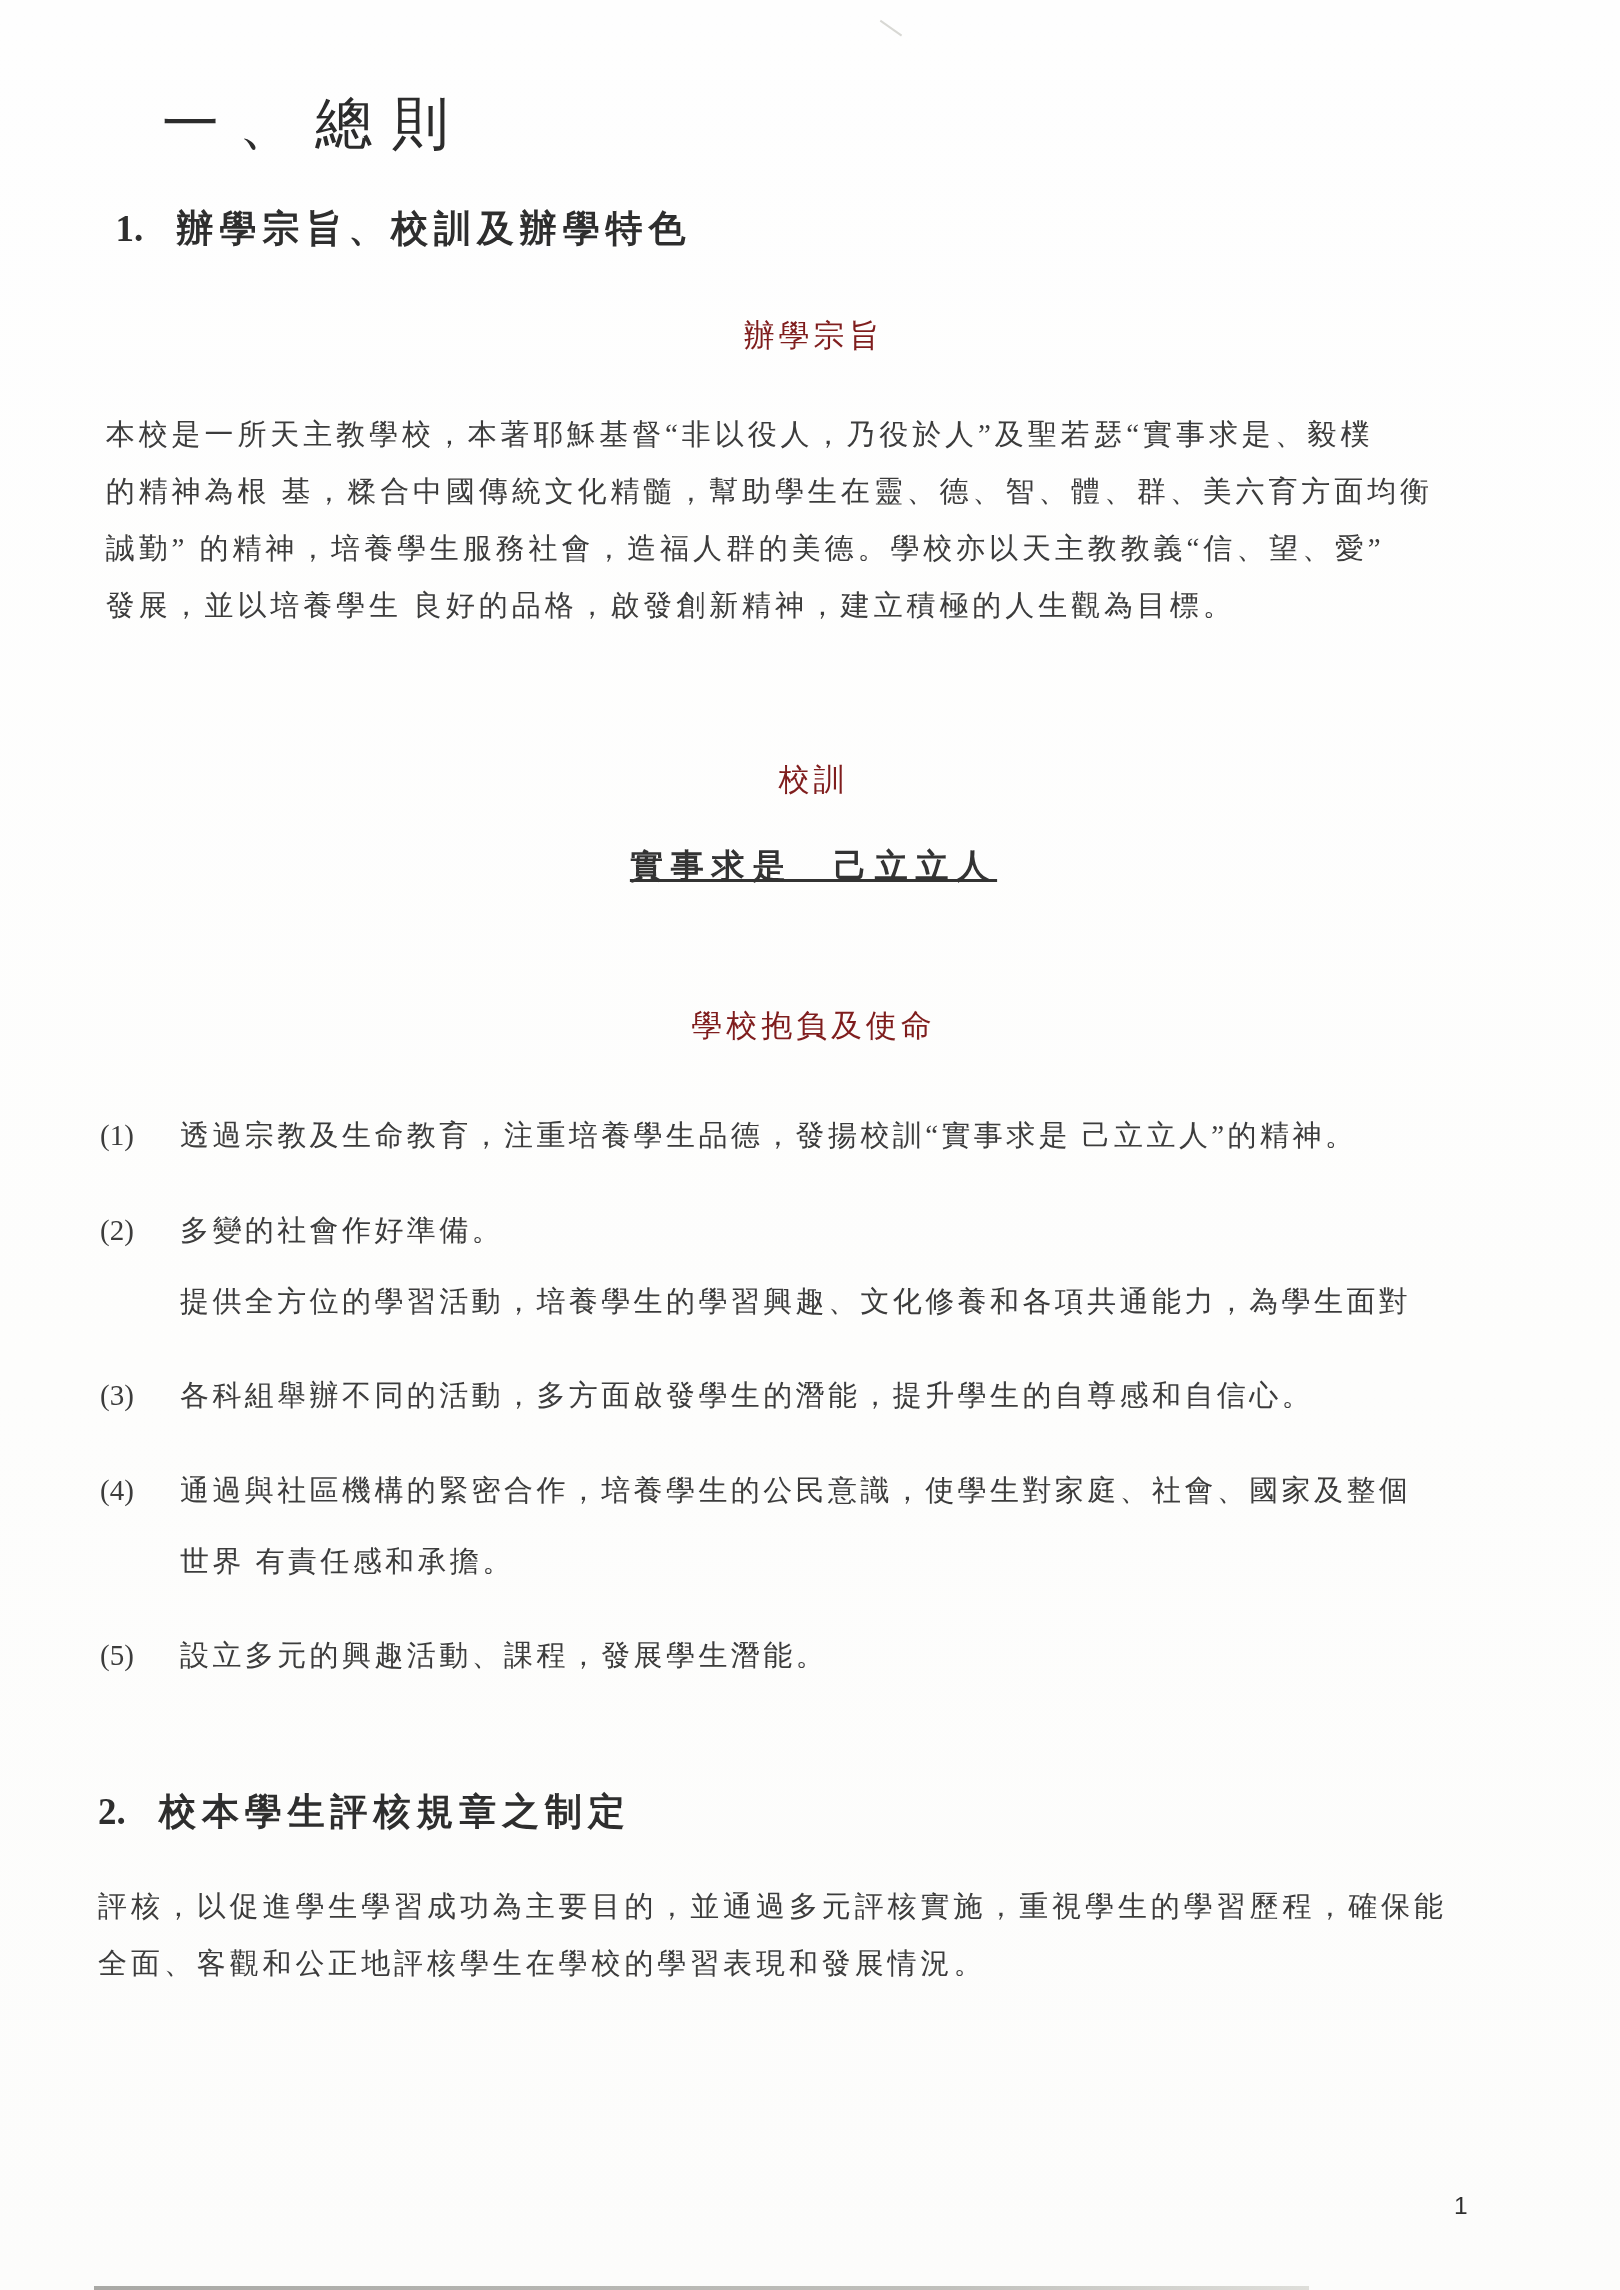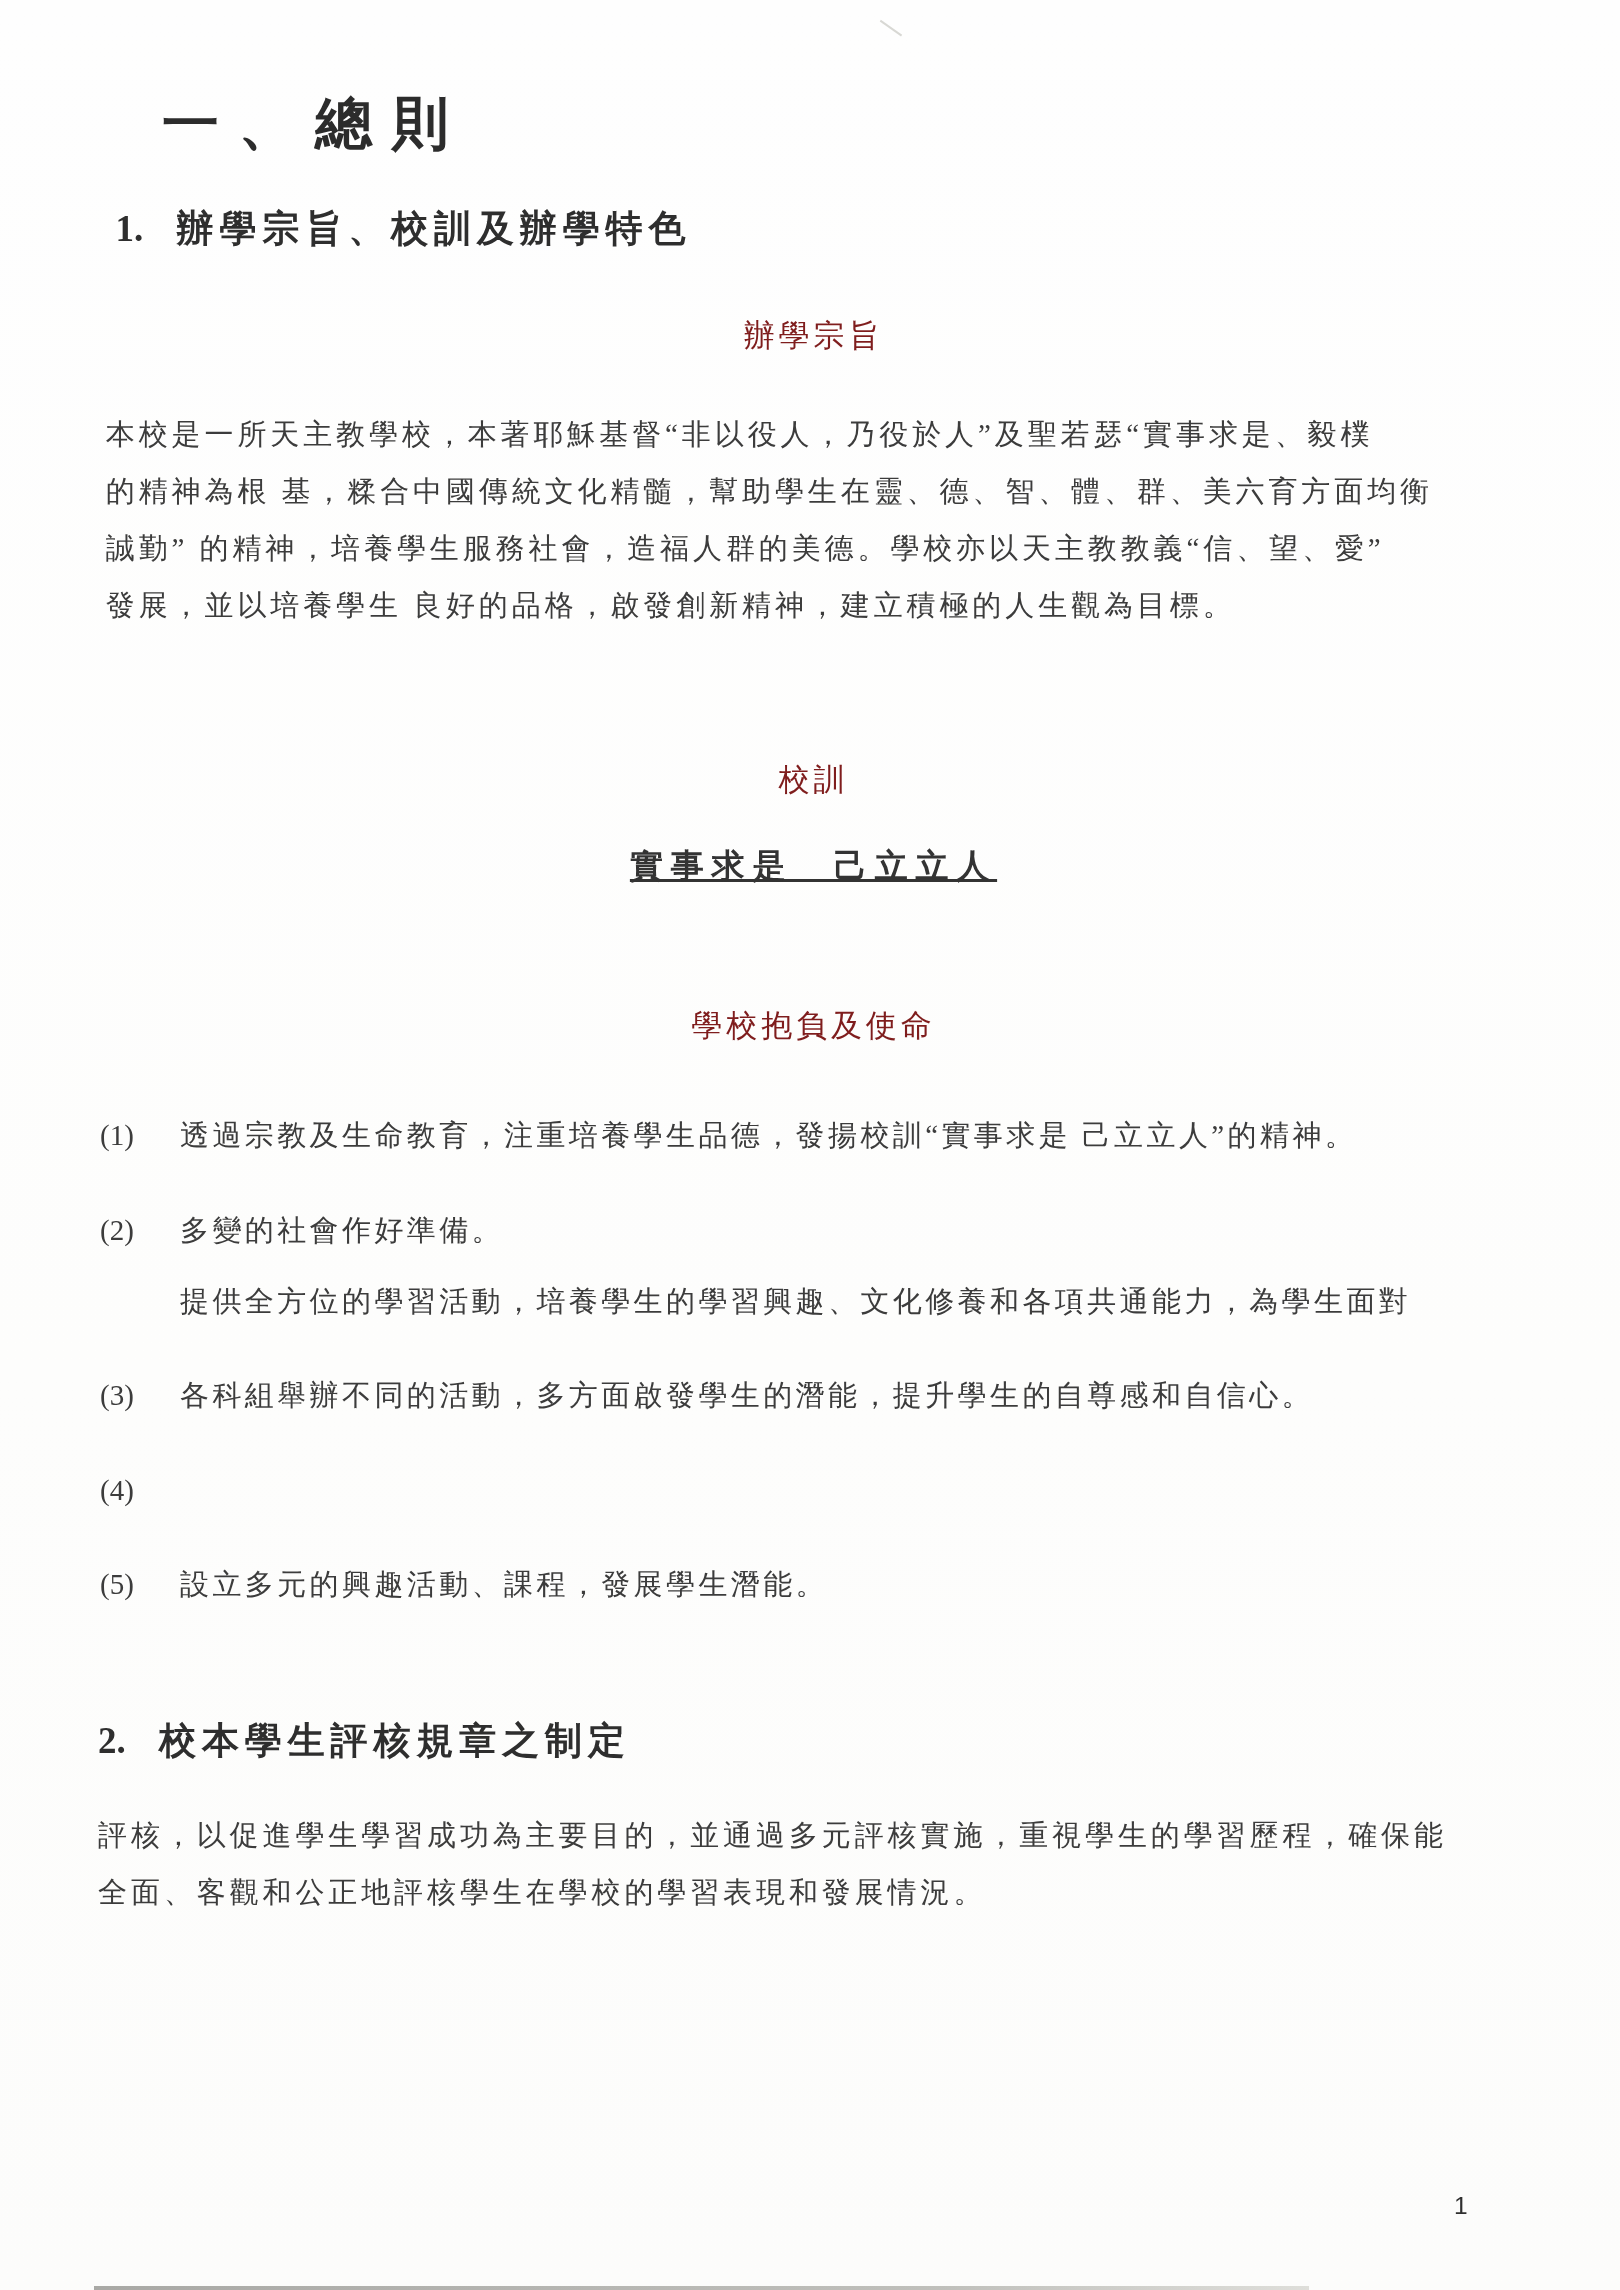--- a/index.html
+++ b/index.html
@@ -13,21 +13,21 @@
   }
   .sheet{
     position:absolute;inset:0;
     background:linear-gradient(180deg,#fefefe 0%,#fdfdfc 60%,#fcfcfb 100%);
   }
   .content{
     position:absolute;left:98px;top:86px;width:1431px;
   }
   .doc-title{
     margin-left:64px;
-    font-size:57px;font-weight:700;color:#2c2c2c;
+    font-size:57px;font-weight:400;color:#2c2c2c;
     letter-spacing:19.6px;
   }
   .sec-heading{
     display:flex;align-items:baseline;
     margin-left:17.6px;margin-top:41px;
     font-size:37px;font-weight:700;color:#2e2e2e;
   }
   .sec-heading .sec-num{width:61px;letter-spacing:0;font-weight:600;}
   .sec-heading .sec-text{letter-spacing:5.9px;}
   .center-line{
@@ -119,20 +119,24 @@
 
     <div class="v-item">
       <span class="v-num">(3)</span>
       <span class="v-lines">
         <span class="line">各科組舉辦不同的活動，多方面啟發學生的潛能，提升學生的自尊感和自信心。</span>
       </span>
     </div>
 
     <div class="v-item">
       <span class="v-num">(4)</span>
+      <span class="v-lines">
+        <span class="line">通過與社區機構的緊密合作，培養學生的公民意識，使學生對家庭、社會、國家及整個</span>
+        <span class="line">世界 有責任感和承擔。</span>
+      </span>
     </div>
 
     <div class="v-item">
       <span class="v-num">(5)</span>
       <span class="v-lines">
         <span class="line">設立多元的興趣活動、課程，發展學生潛能。</span>
       </span>
     </div>
 
   </div>

